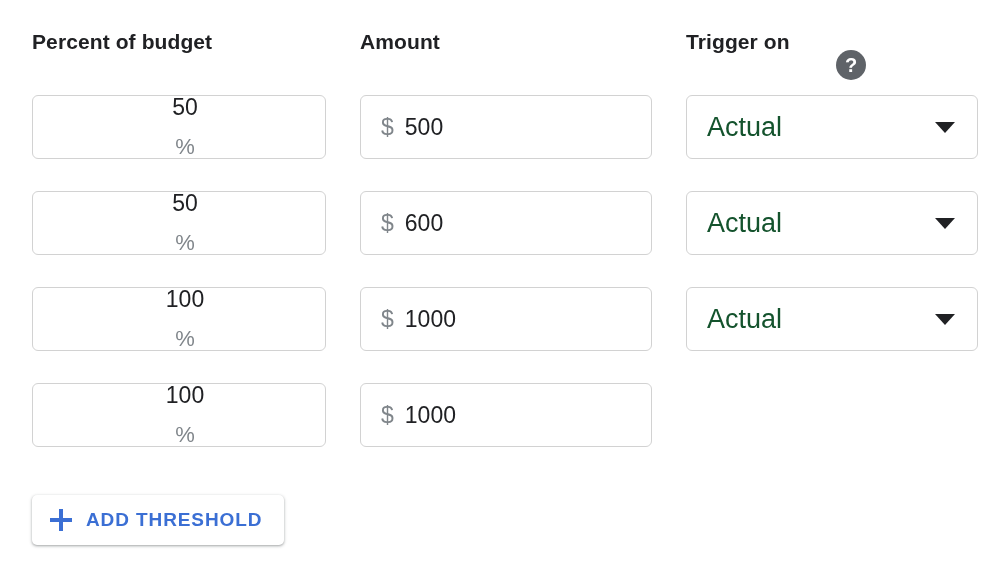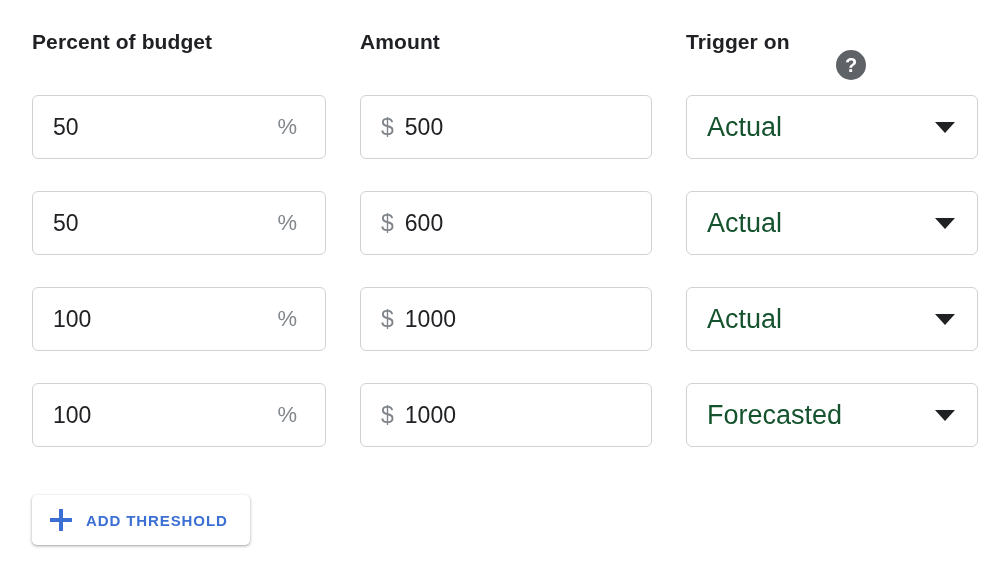--- a/index.html
+++ b/index.html
@@ -87,22 +87,23 @@
     border: 1px solid #d2d2d2;
     border-radius: 6px;
     display: flex;
     align-items: center;
     cursor: text;
   }
 
   .field.percent-field {
     left: 16px;
     width: 294px;
-    padding: 0 28px 0 20px;
+    padding: 0 8px 0 20px;
     justify-content: space-between;
+    flex-direction: column;
   }
   .field.amount-field {
     left: 344px;
     width: 292px;
     padding: 0 18px 0 20px;
     justify-content: flex-start;
   }
   .field.select-field {
     left: 670px;
     width: 292px;
@@ -175,21 +176,21 @@
   }
   .plus-icon::before {
     left: 0; top: 9px;
     width: 22px; height: 4px;
   }
   .plus-icon::after {
     top: 0; left: 9px;
     width: 4px; height: 22px;
   }
   .add-btn-label {
-    font-size: 15px;
+    font-size: 19px;
     font-weight: bold;
     color: #3b6fd4;
     letter-spacing: 0.9px;
     white-space: nowrap;
   }
 </style>
 </head>
 <body>
 
 <div class="thresholds-panel">
@@ -250,24 +251,20 @@
 
     <div class="threshold-row">
       <div class="field percent-field">
         <span class="value-text">100</span>
         <span class="suffix-percent">%</span>
       </div>
       <div class="field amount-field">
         <span class="prefix-currency">$</span>
         <span class="value-text">1000</span>
       </div>
-      <div class="field select-field">
-        <span class="select-value">Forecasted</span>
-        <span class="caret"></span>
-      </div>
     </div>
 
   </div>
 
   <div class="add-threshold-btn">
     <span class="plus-icon"></span>
     <span class="add-btn-label">ADD THRESHOLD</span>
   </div>
 
 </div>

